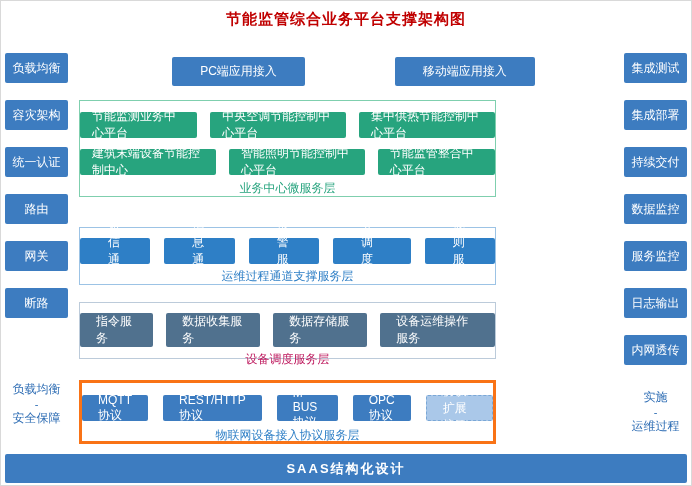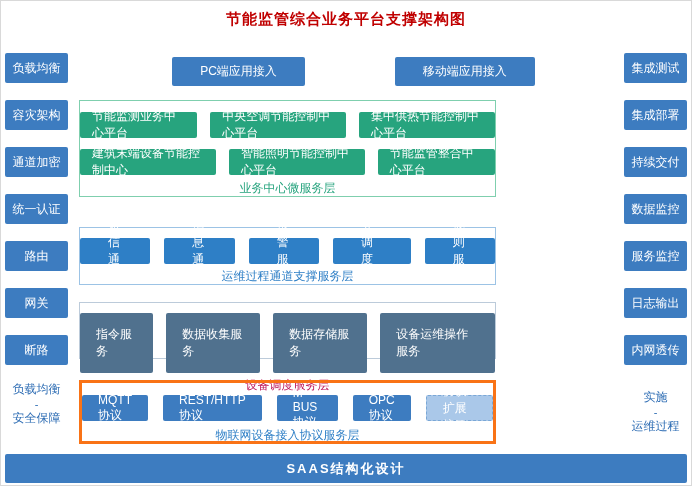--- a/index.html
+++ b/index.html
@@ -30,42 +30,41 @@
   .gbtn{background:#27a47e;color:#fff;font-size:12px;height:26px;padding:0 12px;display:flex;align-items:center;border-radius:2px;}
   .green-box .layer-label{color:#27a47e;margin-top:5px;}
 
   .blue-box{top:226px;height:58px;border:1px solid #9cc3e5;}
   .blue-box .layer-row{margin-top:10px;gap:14px;}
   .bbtn{background:#2e7fc6;color:#fff;font-size:12px;height:26px;padding:0 28px;display:flex;align-items:center;border-radius:2px;}
   .blue-box .layer-label{color:#2e7fc6;margin-top:4px;}
 
   .slate-box{top:301px;height:57px;border:1px solid #bccbda;}
   .slate-box .layer-row{margin-top:10px;gap:13px;}
-  .slbtn{background:#50718e;color:#fff;font-size:12px;height:26px;padding:17px 16px;display:flex;align-items:center;border-radius:2px;}
+  .slbtn{background:#50718e;color:#fff;font-size:12px;height:26px;padding:4px 16px;display:flex;align-items:center;border-radius:2px;}
   .slate-box .layer-label{color:#be185d;margin-top:4px;}
 
   .proto-box{top:379px;height:64px;border:3px solid #f97316;}
   .proto-box .layer-row{margin-top:12px;gap:15px;}
   .pbtn{background:#3d7cc0;color:#fff;font-size:12px;height:26px;padding:0 16px;display:flex;align-items:center;border-radius:2px;}
   .pbtn.dashed{background:#aac8e9;border:1px dashed #7aa7d6;box-sizing:border-box;}
   .proto-box .layer-label{color:#2e7fc6;margin-top:6px;}
 
   .saas-bar{position:absolute;left:4px;right:4px;top:453px;height:29px;background:#3d7cc0;color:#fff;display:flex;align-items:center;justify-content:center;font-size:13px;font-weight:bold;letter-spacing:2px;border-radius:2px;}
 </style>
 </head>
 <body>
 
 <div class="page">
 
   <div class="title">节能监管综合业务平台支撑架构图</div>
 
   <div class="side-col left">
     <div class="sbox">负载均衡</div>
     <div class="sbox">容灾架构</div>
-    <div class="sbox">通道加密</div>
     <div class="sbox">统一认证</div>
     <div class="sbox">路由</div>
     <div class="sbox">网关</div>
     <div class="sbox">断路</div>
   </div>
   <div class="side-footer left">
     <div>负载均衡</div>
     <div class="dash">-</div>
     <div>安全保障</div>
   </div>

